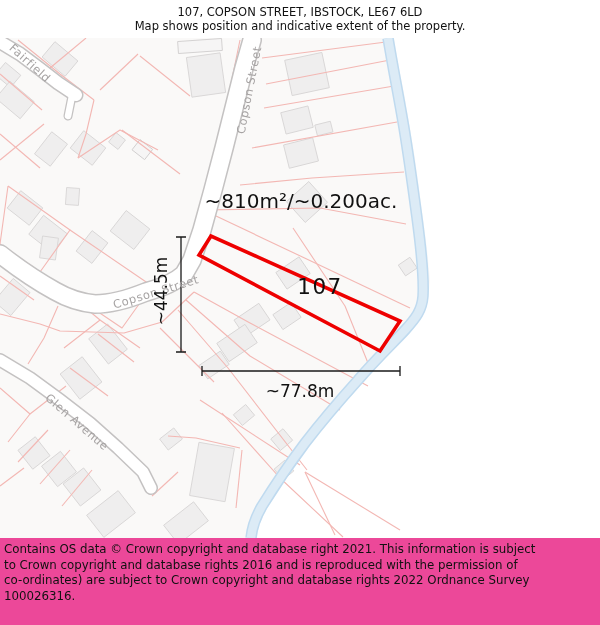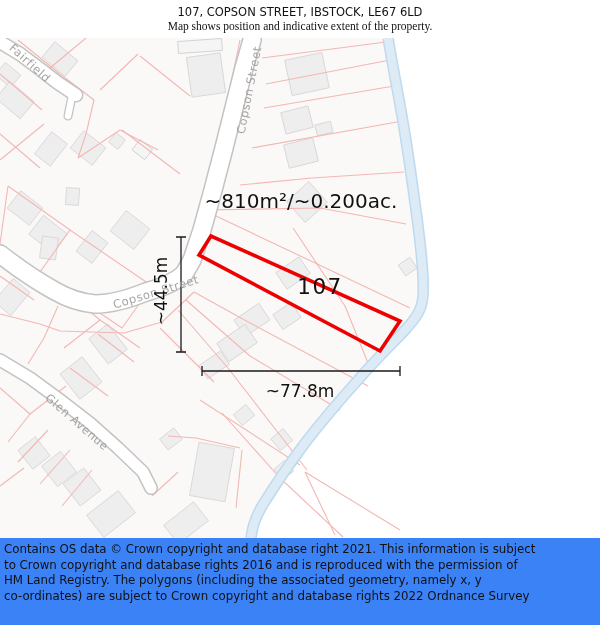--- a/index.html
+++ b/index.html
@@ -1,23 +1,23 @@
 <!DOCTYPE html>
 <html><head>
 <meta charset="utf-8">
 <style>
   html,body{margin:0;padding:0;background:#ffffff;}
   #page{position:relative;width:600px;height:625px;background:#ffffff;overflow:hidden;
         font-family:"DejaVu Sans","Liberation Sans",sans-serif;}
   #header{position:absolute;top:0;left:0;width:600px;height:38px;background:#ffffff;
           text-align:center;z-index:3;}
   #title{font-size:11.5px;color:#111;margin-top:5px;line-height:14px;}
-  #subtitle{font-size:11.5px;color:#111;line-height:15px;font-family:Liberation Serif, serif;}
+  #subtitle{font-size:11.5px;color:#111;line-height:15px;}
   #mapsvg{position:absolute;top:38px;left:0;z-index:1;}
-  #footer{position:absolute;top:538px;left:0;width:600px;height:87px;background:#3b82f6;
+  #footer{position:absolute;top:538px;left:0;width:600px;height:87px;background:#ec4899;
           z-index:3;padding-top:4px;box-sizing:border-box;}
   .footer-line{font-size:11.8px;color:#111;line-height:15.5px;padding-left:4px;
                white-space:nowrap;}
   .street-label{font-size:11.5px;fill:#a6a3a3;letter-spacing:0.6px;}
   .dim-label{font-size:17px;fill:#111;}
   .area-label{font-size:20px;fill:#111;}
   .plot-label{font-size:21.5px;fill:#111;letter-spacing:1.5px;}
   .parcel{stroke:#f3b7b3;stroke-width:1.1;fill:none;stroke-linejoin:round;}
   .bld{fill:#efeeee;stroke:#d8d6d6;stroke-width:0.9;}
   .bld-light{fill:#f6f5f5;stroke:#d0cece;stroke-width:0.9;}
@@ -163,17 +163,17 @@
 
     <text class="area-label" x="301" y="170" text-anchor="middle">~810m²/~0.200ac.</text>
     <text class="plot-label" x="320" y="256" text-anchor="middle">107</text>
     <text class="dim-label" x="300" y="359" text-anchor="middle">~77.8m</text>
     <text class="dim-label" x="161" y="259" text-anchor="middle" transform="rotate(-90 161 253)">~44.5m</text>
   </svg>
 
   <div id="footer">
     <div class="footer-line">Contains OS data © Crown copyright and database right 2021. This information is subject</div>
     <div class="footer-line">to Crown copyright and database rights 2016 and is reproduced with the permission of</div>
-    <div class="footer-line">HM Land Registry. The polygons (including the associated geometry, namely x, y</div>
     <div class="footer-line">co-ordinates) are subject to Crown copyright and database rights 2022 Ordnance Survey</div>
+    <div class="footer-line">100026316.</div>
   </div>
 
 </div>
 
 </body></html>

